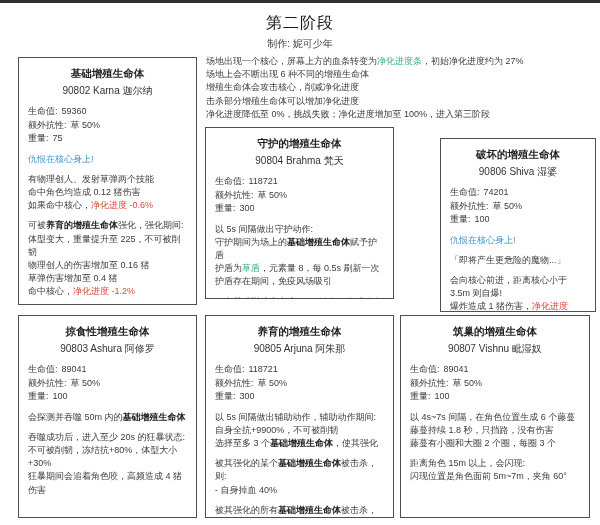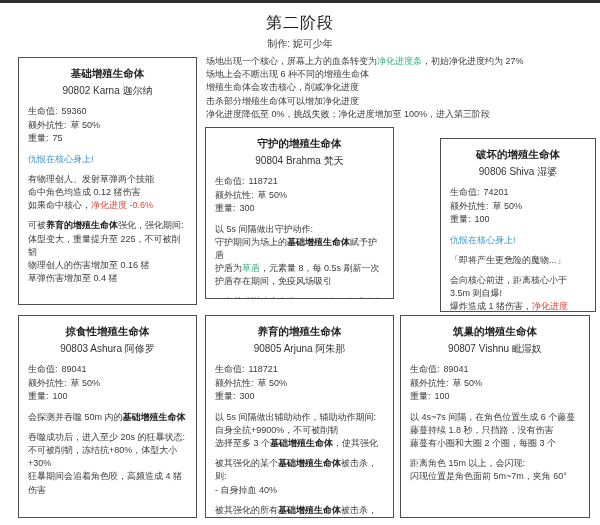--- a/index.html
+++ b/index.html
@@ -64,20 +64,21 @@
       <div class="para">
         <div class="line"><span>有物理创人、发射草弹两个技能</span></div>
         <div class="line"><span>命中角色均造成 0.12 猪伤害</span></div>
         <div class="line"><span>如果命中核心，</span><span class="red">净化进度 -0.6%</span></div>
       </div>
       <div class="para">
         <div class="line"><span>可被</span><span class="bold">养育的增殖生命体</span><span>强化，强化期间:</span></div>
         <div class="line"><span>体型变大，重量提升至 225，不可被削韧</span></div>
         <div class="line"><span>物理创人的伤害增加至 0.16 猪</span></div>
         <div class="line"><span>草弹伤害增加至 0.4 猪</span></div>
+        <div class="line"><span>命中核心，</span><span class="red">净化进度 -1.2%</span></div>
       </div>
     </div>
   <div class="card" id="card-1">
       <div class="card-title">守护的增殖生命体</div>
       <div class="card-sub">90804 Brahma 梵天</div>
       <div class="stats">
         <div class="stat-line"><span class="stat-label">生命值:</span><span>118721</span></div>
         <div class="stat-line"><span class="stat-label">额外抗性:</span><span>草 50%</span></div>
         <div class="stat-line"><span class="stat-label">重量:</span><span>300</span></div>
       </div>

